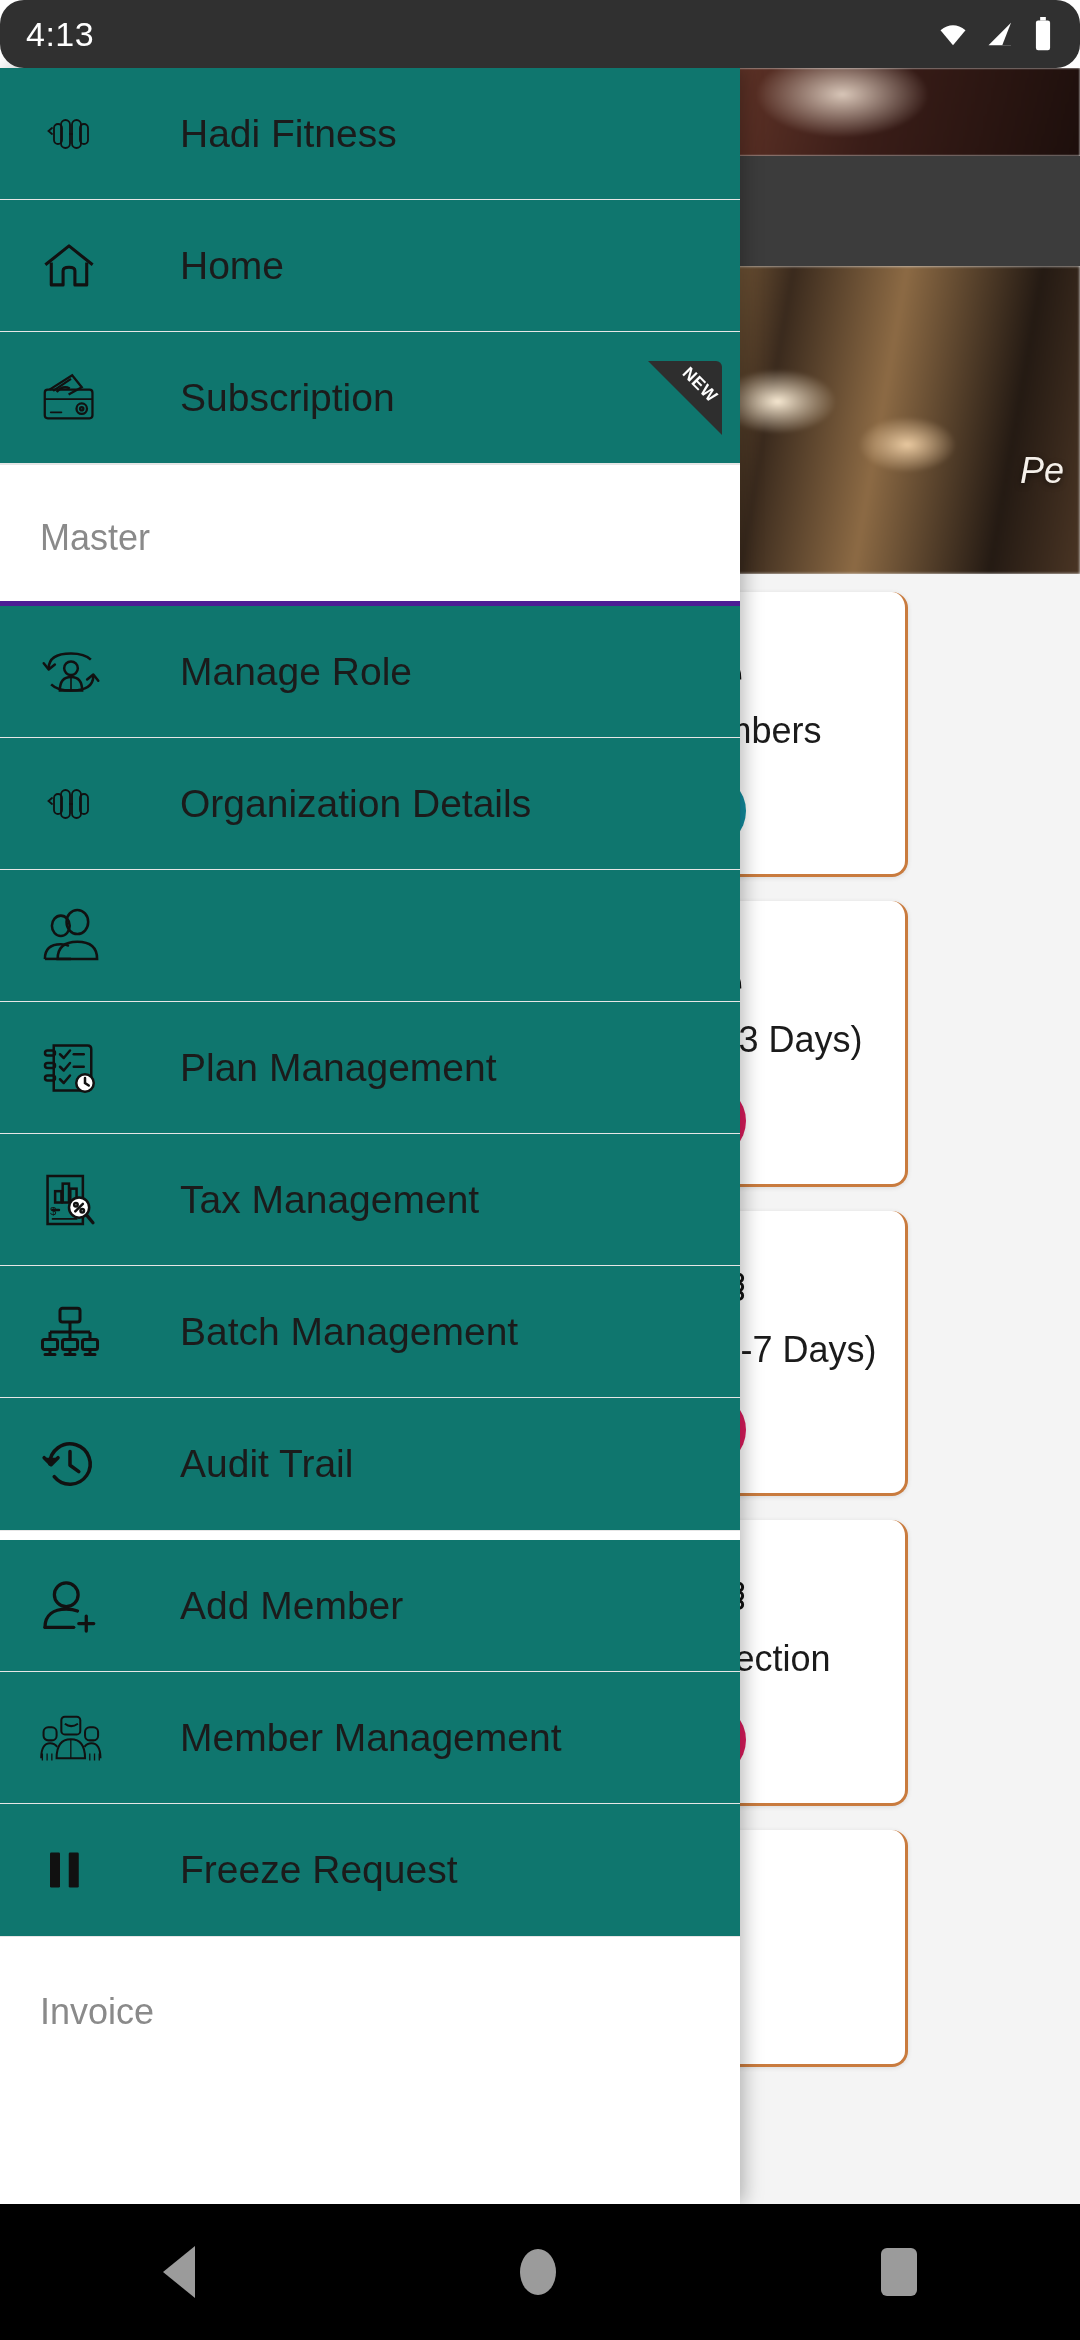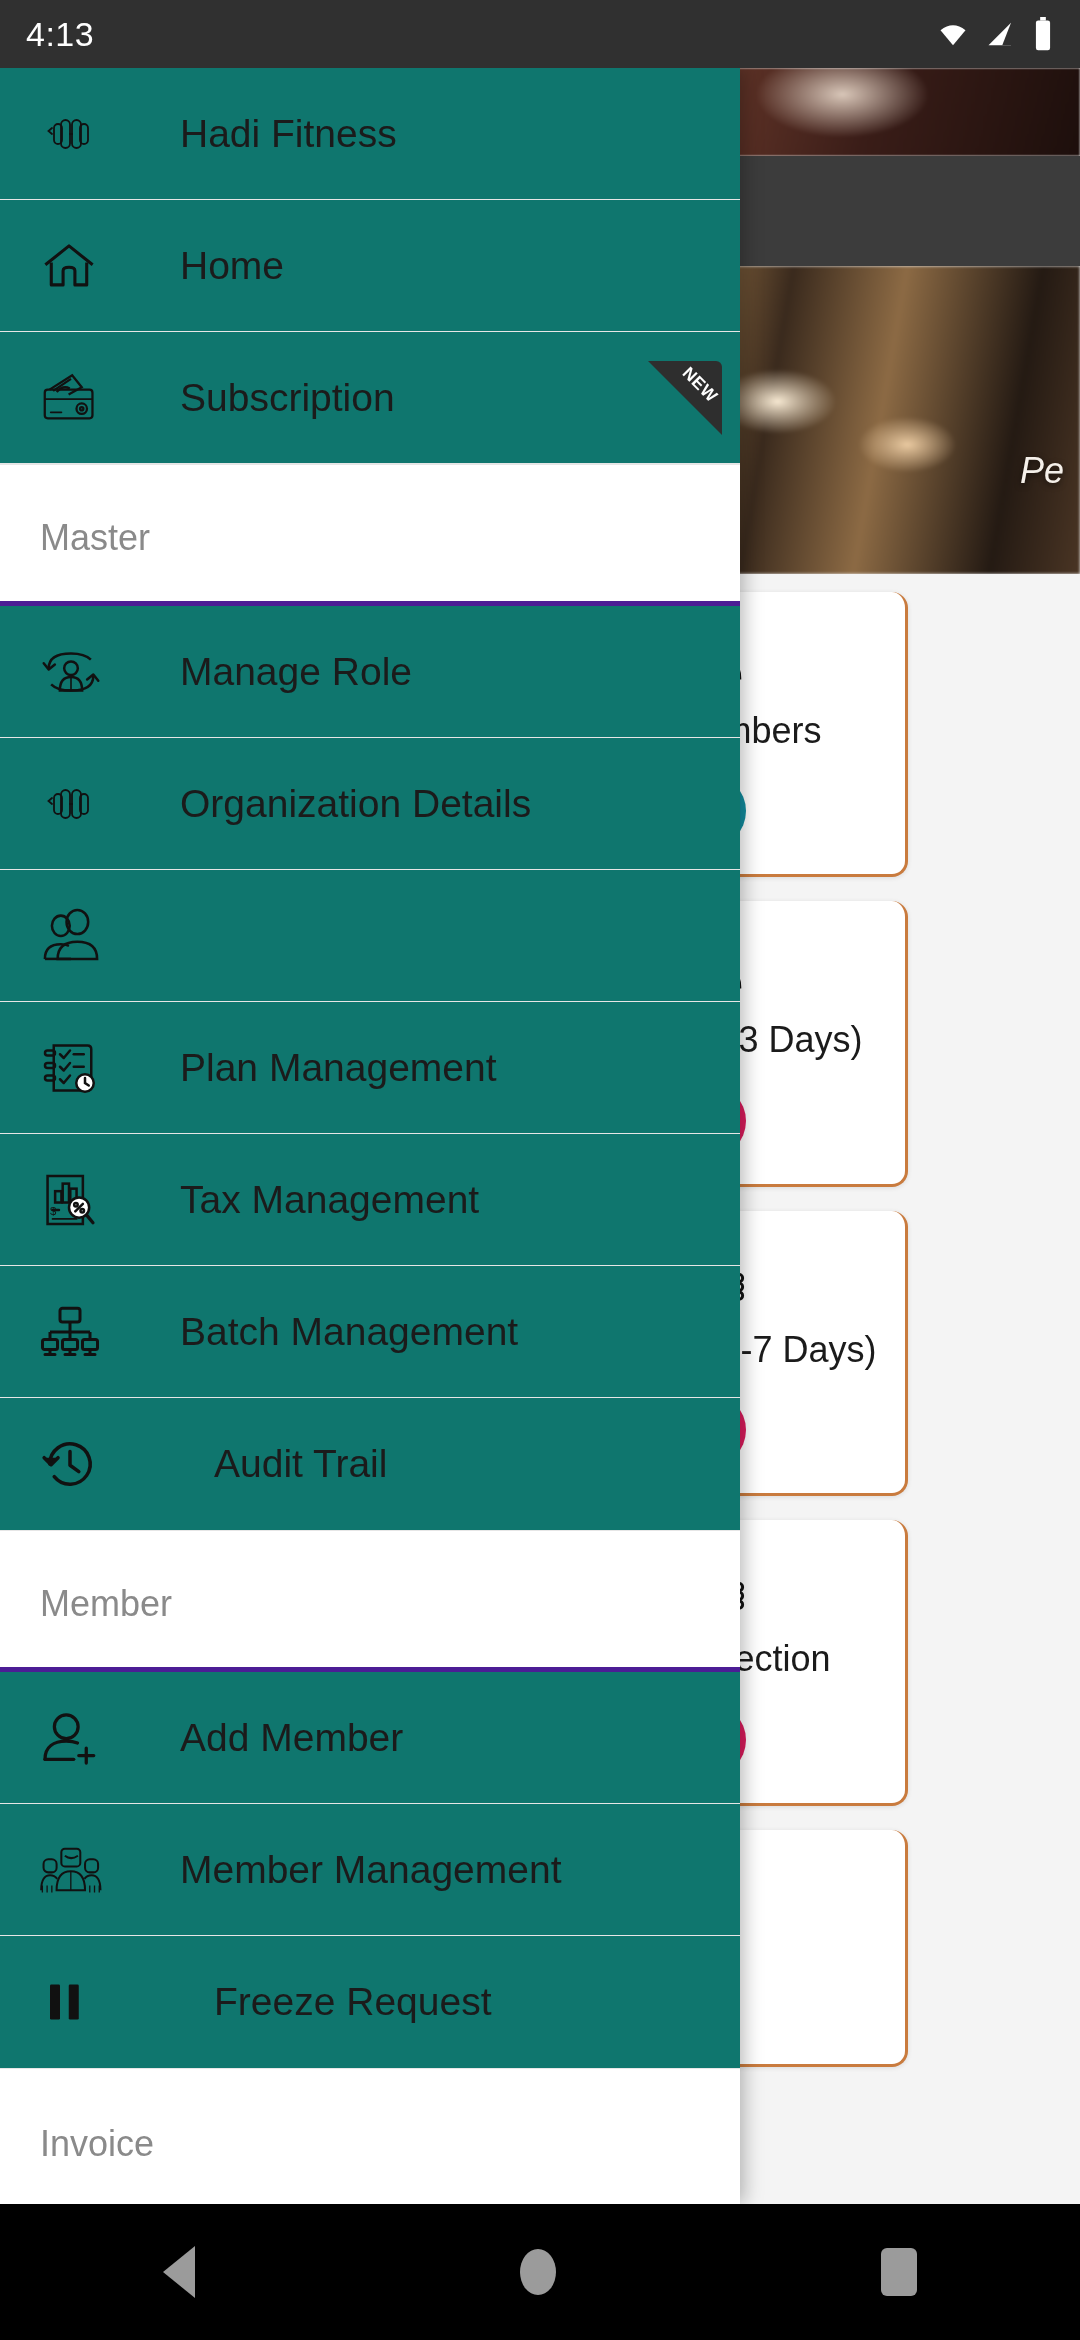--- a/index.html
+++ b/index.html
@@ -7,21 +7,21 @@
   body {
     font-family:"Liberation Sans", sans-serif;
     background:#ffffff;
     position:relative;
   }
 
   
   #status-bar{
     position:absolute; top:0; left:0; width:1080px; height:68px;
     background:#303030; display:flex; align-items:center;
-    padding:0 26px; z-index:60;
+    padding:0 26px; z-index:60;border-radius:24px;
   }
   #status-time{ color:#fff; font-size:34px; letter-spacing:.5px; }
   #status-icons{ margin-left:auto; display:flex; align-items:center; gap:14px; }
 
   
   #app-root{
     position:absolute; top:68px; left:0; width:1080px; height:2272px;
     background:#f2f2f2; overflow:hidden; z-index:10;
   }
   #hero-top{
@@ -100,21 +100,21 @@
     background:#ffffff; z-index:30; overflow:hidden;
     box-shadow:4px 0 18px rgba(0,0,0,.28);
   }
   .nav-row{
     position:relative; display:flex; align-items:center;
     height:132px; padding-left:40px;
     border-bottom:1px solid #e6e6e6;
     background:#0f766e;
     text-align:center;
   }
-  .nav-row.no-border{ border-bottom:none;gap:34px; }
+  .nav-row.no-border{ border-bottom:none; }
   .nav-icon{
     width:96px; min-width:96px; display:flex; align-items:center; justify-content:flex-start;
   }
   .nav-label{
     font-size:39px; color:#1b1b1b; margin-left:44px; white-space:nowrap;
   }
   .section-header{
     height:132px; display:flex; align-items:center; padding-left:40px;
     font-size:36px; color:#8a8a8a; background:#fff;
     border-bottom:5px solid #4c1d95;
@@ -428,21 +428,20 @@
         <path d="M7 23 A16 16 0 1 1 10.5 33" stroke-linecap="round"></path>
         <path d="M2.5 18 L8 23.5 L13.5 18" stroke-linecap="round" stroke-linejoin="round" fill="#111"></path>
         <path d="M23 13 L23 24 L30 29" stroke-linecap="round" stroke-linejoin="round"></path>
       </svg>
     </div>
     <div class="nav-label">Audit Trail</div>
   </div>
 
   <div class="group-divider"></div>
 
-  <div class="section-header">Member</div>
 
   <div class="nav-row">
     <div class="nav-icon">
       <svg width="60" height="56" viewBox="0 0 48 44" fill="none" stroke="#111" stroke-width="2.6">
         <circle cx="21" cy="13" r="9.5"></circle>
         <path d="M4 39 C4 29 11 24.5 21 24.5 C24.5 24.5 27.5 25 30 26" stroke-linecap="round"></path>
         <path d="M4 39 L27 39" stroke-linecap="round"></path>
         <path d="M37 30 L37 42 M31 36 L43 36" stroke-linecap="round"></path>
       </svg>
     </div>

